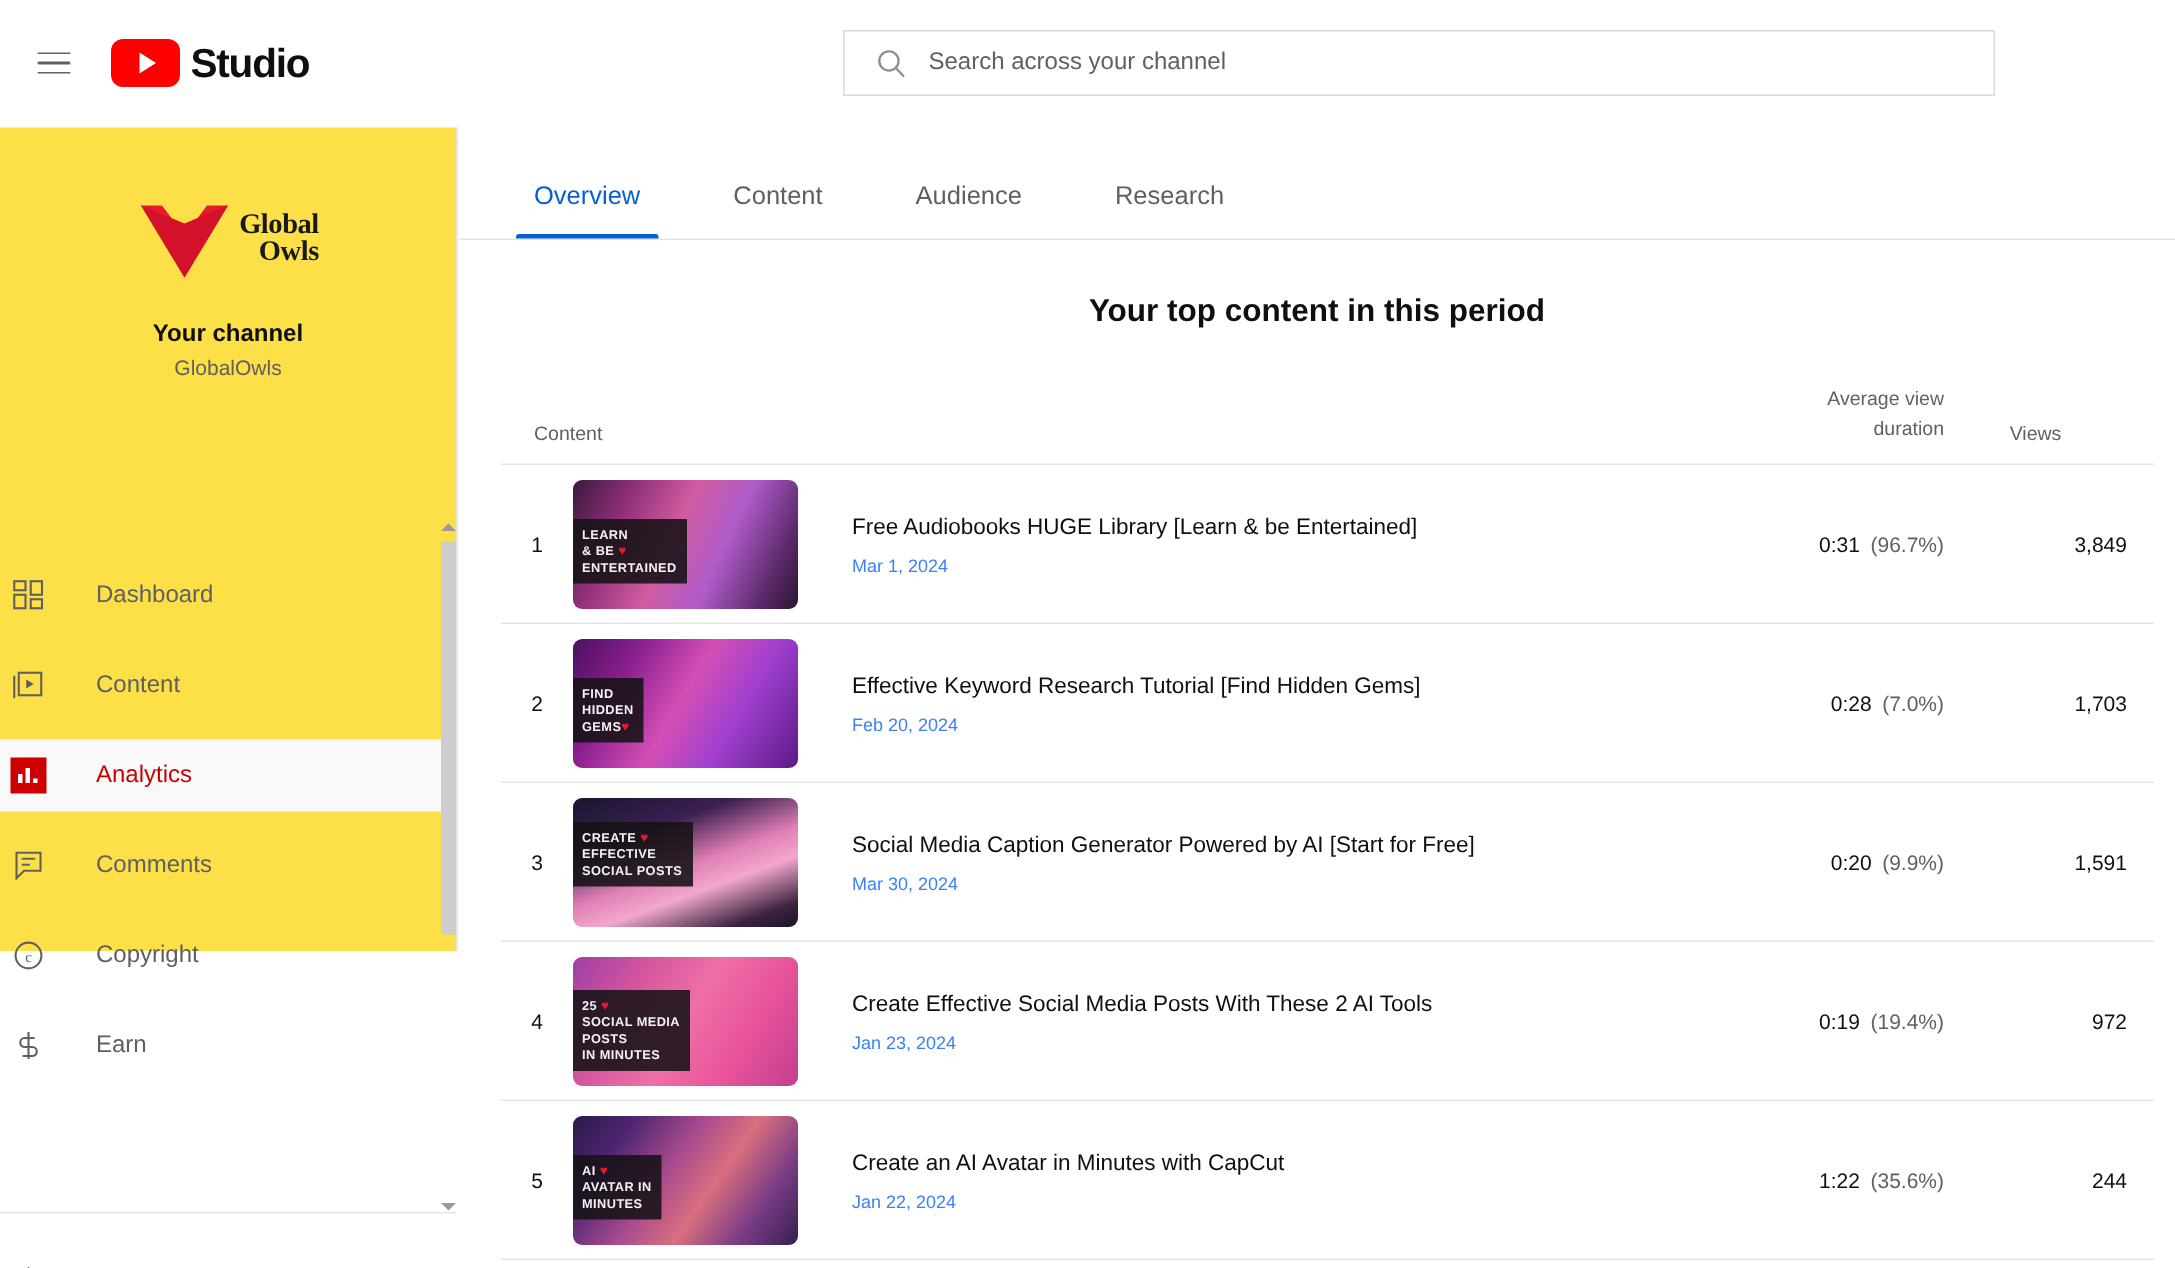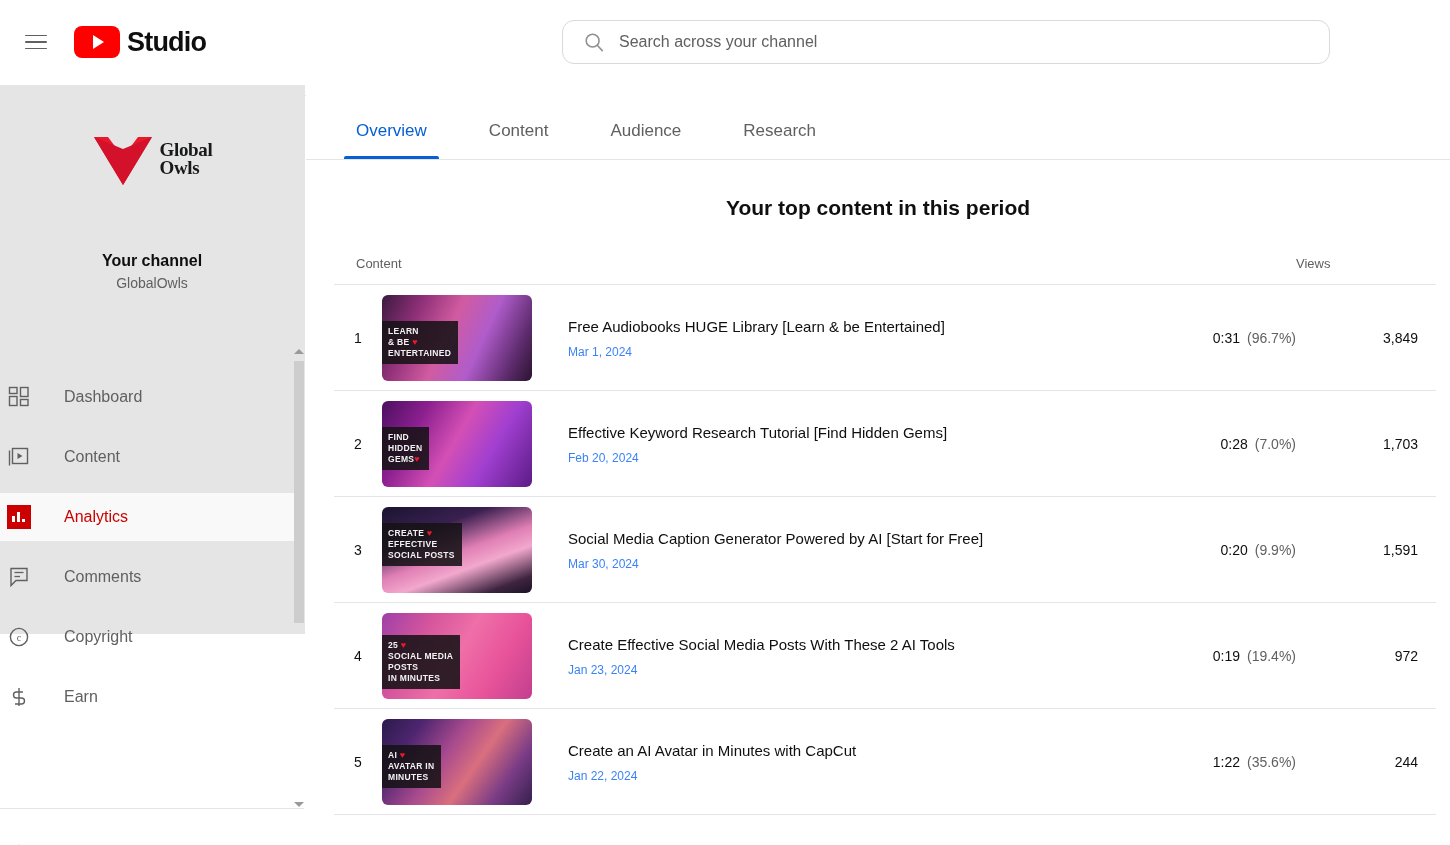--- a/index.html
+++ b/index.html
@@ -67,21 +67,21 @@
     font-weight: 700;
     letter-spacing: -0.8px;
     color: #0f0f0f;
   }
 
   .search-wrap {
     position: absolute;
     left: 562px; top: 20px;
     width: 768px; height: 44px;
     border: 1px solid #d9d9d9;
-    border-radius: 12px;
+    border-radius: 0;
     display: flex; align-items: center;
     background: #ffffff;
   }
   .search-icon {
     width: 22px; height: 22px;
     margin-left: 20px;
     flex: 0 0 auto;
   }
   .search-input {
     flex: 1;
@@ -96,22 +96,23 @@
     height: 100%;
   }
   .search-input::placeholder { color: #606060; }
 
   
   .sidebar {
     position: absolute;
     top: 85px; left: 0;
     width: 305px;
     height: 549px;
-    background: #e5e5e5;
+    background: #fde047;
     border-right: 1px solid #e5e5e5;
+    text-align: right;
   }
 
   .channel-block {
     padding-top: 48px;
     display: flex;
     flex-direction: column;
     align-items: center;
   }
 
   .logo-row {
@@ -124,21 +125,21 @@
   .logo-words {
     font-family: "Liberation Serif", serif;
     font-weight: 700;
     font-size: 19px;
     line-height: 18px;
     color: #18191a;
     letter-spacing: -0.3px;
   }
 
   .channel-label {
-    margin-top: 61px;
+    margin-top: 23px;
     font-size: 16px;
     font-weight: 700;
     color: #0f0f0f;
   }
   .channel-name {
     margin-top: 5px;
     font-size: 14px;
     color: #606060;
   }
 
@@ -296,21 +297,21 @@
   }
   .th-avd {
     width: 178px;
     text-align: right;
     font-size: 13px;
     color: #606060;
     line-height: 20px;
   }
   .th-views {
     width: 140px;
-    text-align: left;
+    text-align: center;
     font-size: 13px;
     color: #606060;
     padding-right: 18px;
   }
 
   .row {
     display: flex;
     align-items: center;
     height: 106px;
     border-bottom: 1px solid #e5e5e5;
@@ -534,20 +535,24 @@
     <div class="tab">Audience</div>
     <div class="tab">Research</div>
   </div>
 
   <div class="section-title">Your top content in this period</div>
 
   <div class="table">
 
     <div class="thead">
       <div class="th-content">Content</div>
+      <div class="th-avd">
+        <div>Average view</div>
+        <div>duration</div>
+      </div>
       <div class="th-views">Views</div>
     </div>
 
     <div id="rows-host">
         <div class="row">
           <div class="rank">1</div>
           <div class="thumb" style="background:linear-gradient(115deg,#3a1a3f 0%,#8d2f77 22%,#d15ba0 44%,#b05ccb 64%,#5b2a6a 86%,#2a1430 100%)">
             <div class="caption" style="top:26px"><span>Learn
 &amp; Be </span><span class="heart">♥</span><span>
 Entertained</span></div>

